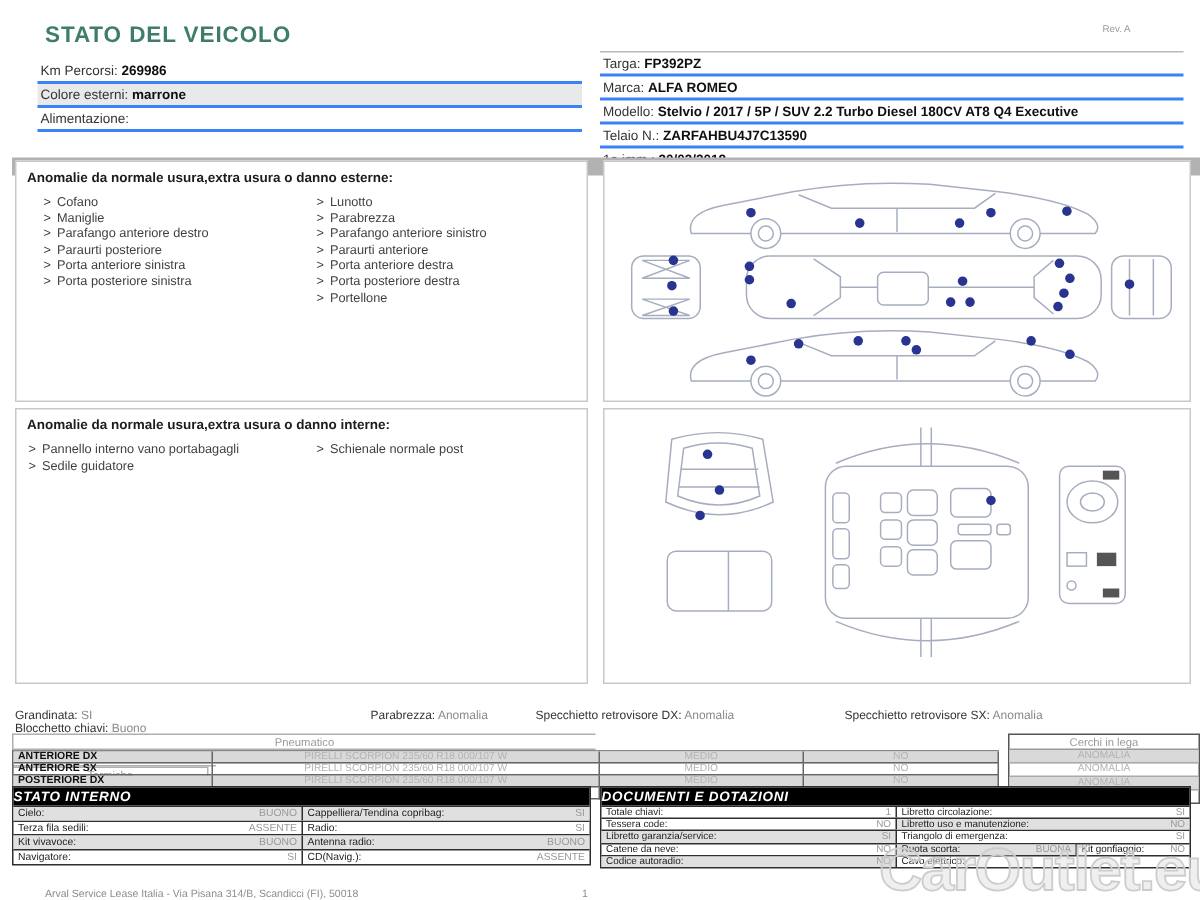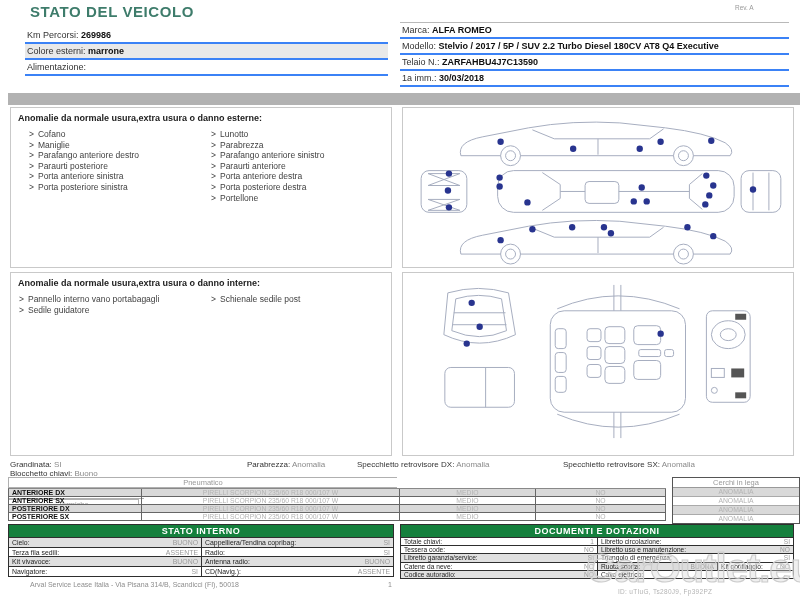--- a/index.html
+++ b/index.html
@@ -1,18 +1,18 @@
 <!DOCTYPE html>
 <html><head>
 <meta charset="utf-8">
 <style>
   html,body{margin:0;padding:0;background:#fff;}
   #page{position:relative;width:800px;height:600px;background:#ffffff;overflow:hidden;
         font-family:"Liberation Sans",sans-serif;color:#222;}
-  .abs{position:absolute;}
+  .abs{position:absolute;margin-top:12px;}
 
   
   #title{left:30px;top:3px;font-size:15px;font-weight:bold;letter-spacing:.6px;color:#3e7c6b;}
   #rev{left:735px;top:4px;font-size:6.5px;color:#999;}
 
   
   .info{font-size:9px;}
   .info .frow{border-bottom:2px solid #3b82f6;padding:2px 2px 1px;min-height:11px;color:#333;}
   .info .frow b{color:#0f0f0f;}
   .frow.shade{background:#e9e9e9;}
@@ -44,21 +44,21 @@
   .tc-pneu{width:257px;text-align:center;color:#b3b3b3;}
   .tc-stato{width:135px;text-align:center;color:#b3b3b3;}
   .tc-term{width:129px;text-align:center;color:#b3b3b3;}
   #cerchi-box{left:672px;top:477px;width:126px;border:1px solid #555;font-size:7.5px;}
   #cerchi-box .ch{height:9px;line-height:9px;text-align:center;color:#9a9a9a;border-bottom:1px solid #999;}
   .crow{height:8px;line-height:8px;text-align:center;color:#b3b3b3;font-size:6.8px;border-bottom:1px solid #aaa;}
   .crow:last-child{border-bottom:none;}
 
   
   .btable{position:absolute;border:1px solid #2e2e2e;background:#fff;}
-  .bhead{background:#15803d;color:#fff;font-weight:bold;font-size:9px;height:12px;line-height:12px;text-align:center;letter-spacing:.5px;}
+  .bhead{background:#000000;color:#fff;font-weight:bold;font-size:9px;height:12px;line-height:12px;letter-spacing:.5px;font-style:italic;}
   .brow{display:flex;border-top:1px solid #2e2e2e;}
   .bcell{display:flex;justify-content:space-between;align-items:center;padding:0 3px;box-sizing:border-box;}
   .bcell + .bcell{border-left:1px solid #2e2e2e;}
   .bcell .lb{color:#1d1d1d;}
   .bcell .vl{color:#9a9a9a;}
   .bcell.cshade{background:#e0e0e0;}
   #stato-interno{left:8px;top:524px;width:384px;}
   #stato-interno .brow{height:8.7px;font-size:6.9px;}
   #stato-interno .bcell{width:192px;}
   #documenti{left:400px;top:524px;width:392px;}
@@ -84,20 +84,21 @@
   <div class="abs" id="title">STATO DEL VEICOLO</div>
   <div class="abs" id="rev">Rev. A</div>
 
   <div class="abs info" id="info-left">
     <div class="frow"><span>Km Percorsi:</span> <b>269986</b></div>
     <div class="frow shade"><span>Colore esterni:</span> <b>marrone</b></div>
     <div class="frow"><span>Alimentazione:</span> <b></b></div>
   </div>
 
   <div class="abs info" id="info-right">
+    <div class="frow"><span>Targa:</span> <b>FP392PZ</b></div>
     <div class="frow"><span>Marca:</span> <b>ALFA ROMEO</b></div>
     <div class="frow"><span>Modello:</span> <b>Stelvio / 2017 / 5P / SUV 2.2 Turbo Diesel 180CV AT8 Q4 Executive</b></div>
     <div class="frow"><span>Telaio N.:</span> <b>ZARFAHBU4J7C13590</b></div>
     <div class="frow"><span>1a imm.:</span> <b>30/03/2018</b></div>
   </div>
 
   <div class="abs" id="graybar"></div>
 
   <div class="box" style="left:10px;top:107px;width:380px;height:159px;">
     <div class="box-title">Anomalie da normale usura,extra usura o danno esterne:</div>
@@ -183,21 +184,21 @@
     </svg>
   </div>
 
   <div class="box" style="left:10px;top:272px;width:380px;height:182px;">
     <div class="box-title">Anomalie da normale usura,extra usura o danno interne:</div>
     <div class="alist" style="left:8px;top:21px;width:186px;">
       <div class="aitem"><span class="mk">&gt;</span><span>Pannello interno vano portabagagli</span></div>
       <div class="aitem"><span class="mk">&gt;</span><span>Sedile guidatore</span></div>
     </div>
     <div class="alist" style="left:200px;top:21px;width:176px;">
-      <div class="aitem"><span class="mk">&gt;</span><span>Schienale sedile post</span></div>
+      <div class="aitem"><span class="mk">&gt;</span><span>Schienale normale post</span></div>
     </div>
   </div>
 
   <div class="box" style="left:402px;top:272px;width:390px;height:182px;">
     <svg width="388" height="180" viewBox="0 0 390 181">
       <g stroke="#a6adbf" fill="none" stroke-width="1">
         <g>
           <path d="M45,20 Q76,11 106,20 L113,62 Q77,79 41,62 Z"></path>
           <path d="M53,26 Q76,19 99,26 L104,58 Q77,70 49,58 Z"></path>
           <line x1="51" y1="40" x2="103" y2="40"></line>

